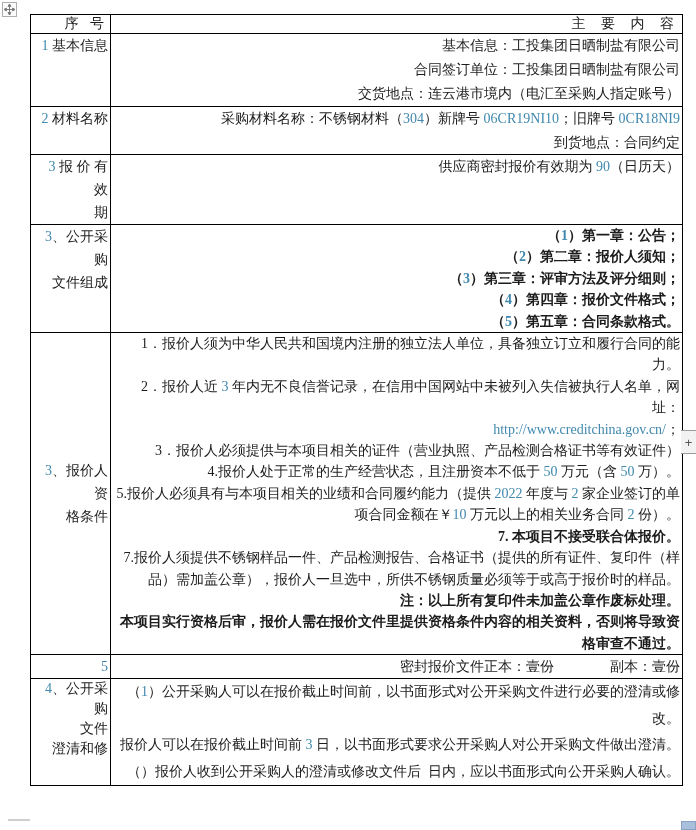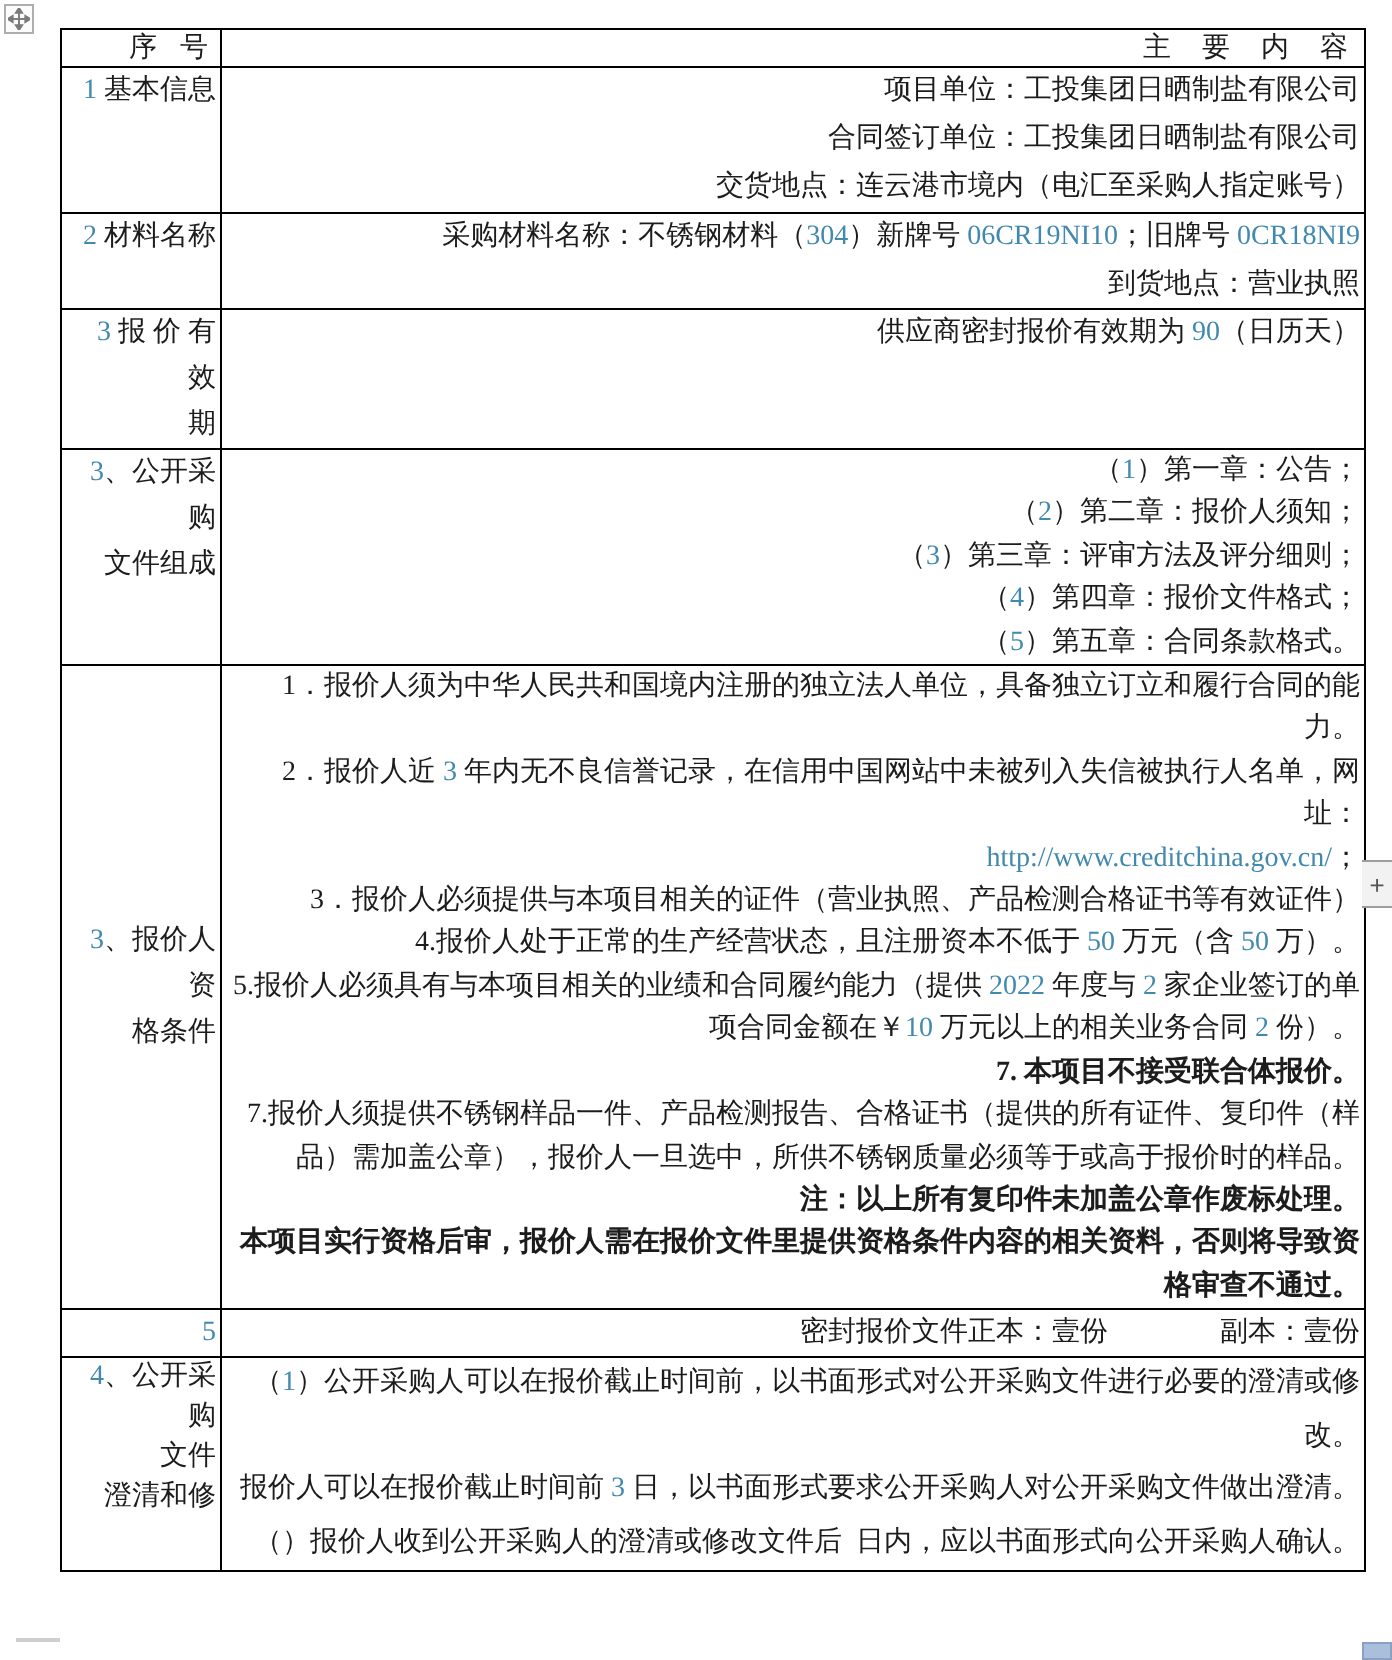--- a/index.html
+++ b/index.html
@@ -44,21 +44,21 @@
   .label-line{line-height:23px;}
   .cell-line{line-height:23.5px;}
   .bold{font-weight:bold;}
   .num{color:var(--num);}
   .linkline .num{}
   
   .r0 td{height:72px;} .r0 .cell-line{line-height:24px;}
   .r1 td{height:47px;} .r1 .cell-line{line-height:23.5px;}
   .r2 td{height:46px;} .r2 .cell-line{line-height:23px;}
   .r3 td{height:70px;} .r3 .cell-line{line-height:23.3px;}
-  .r4 td{height:107px;} .r4 .cell-line{line-height:21.4px;}
+  .r4 td{height:107px;} .r4 .cell-line{line-height:21.4px;font-weight:bold;}
   .r5 td{height:280px;} .r5 .cell-line{line-height:21.4px;}
   .r5 .label-cell{vertical-align:middle;}
   .r6 td{height:23px;} .r6 .cell-line{line-height:23px;}
   .r7 td{height:80px;} .r7 .cell-line{line-height:26.5px;}
   .r7 .label-line{line-height:20px;}
   
   .plus-btn{
     position:absolute;left:681px;top:430px;width:15px;height:24px;
     background:#f2f2f2;
     border-top:1px solid #9d9d9d;border-bottom:1px solid #9d9d9d;
@@ -105,32 +105,32 @@
         <th class="th-seq">序 号</th>
         <th class="th-main">主 要 内 容</th>
       </tr>
     </thead>
     <tbody>
         <tr class="r0">
           <td class="label-cell">
             <div class="label-line"><span class="num">1</span> 基本信息</div>
           </td>
           <td class="content-cell">
-            <div class="cell-line">项目单位：工投集团日晒制盐有限公司</div>
+            <div class="cell-line">基本信息：工投集团日晒制盐有限公司</div>
             <div class="cell-line">合同签订单位：工投集团日晒制盐有限公司</div>
             <div class="cell-line">交货地点：连云港市境内（电汇至采购人指定账号）</div>
           </td>
         </tr>
         <tr class="r1">
           <td class="label-cell">
             <div class="label-line"><span class="num">2</span> 材料名称</div>
           </td>
           <td class="content-cell">
             <div class="cell-line">采购材料名称：不锈钢材料（<span class="num">304</span>）新牌号 <span class="num">06CR19NI10</span>；旧牌号 <span class="num">0CR18NI9</span></div>
-            <div class="cell-line">到货地点：营业执照</div>
+            <div class="cell-line">到货地点：合同约定</div>
           </td>
         </tr>
         <tr class="r2">
           <td class="label-cell">
             <div class="label-line"><span class="num">3</span> 报 价 有 效</div>
             <div class="label-line">期</div>
           </td>
           <td class="content-cell">
             <div class="cell-line">供应商密封报价有效期为 <span class="num">90</span>（日历天）</div>
           </td>

